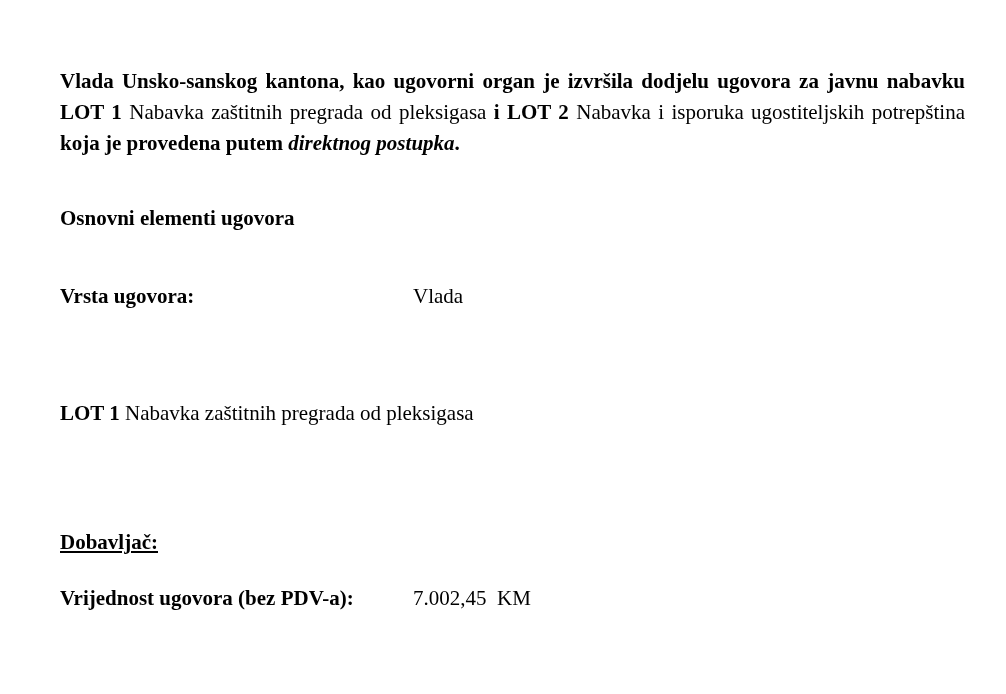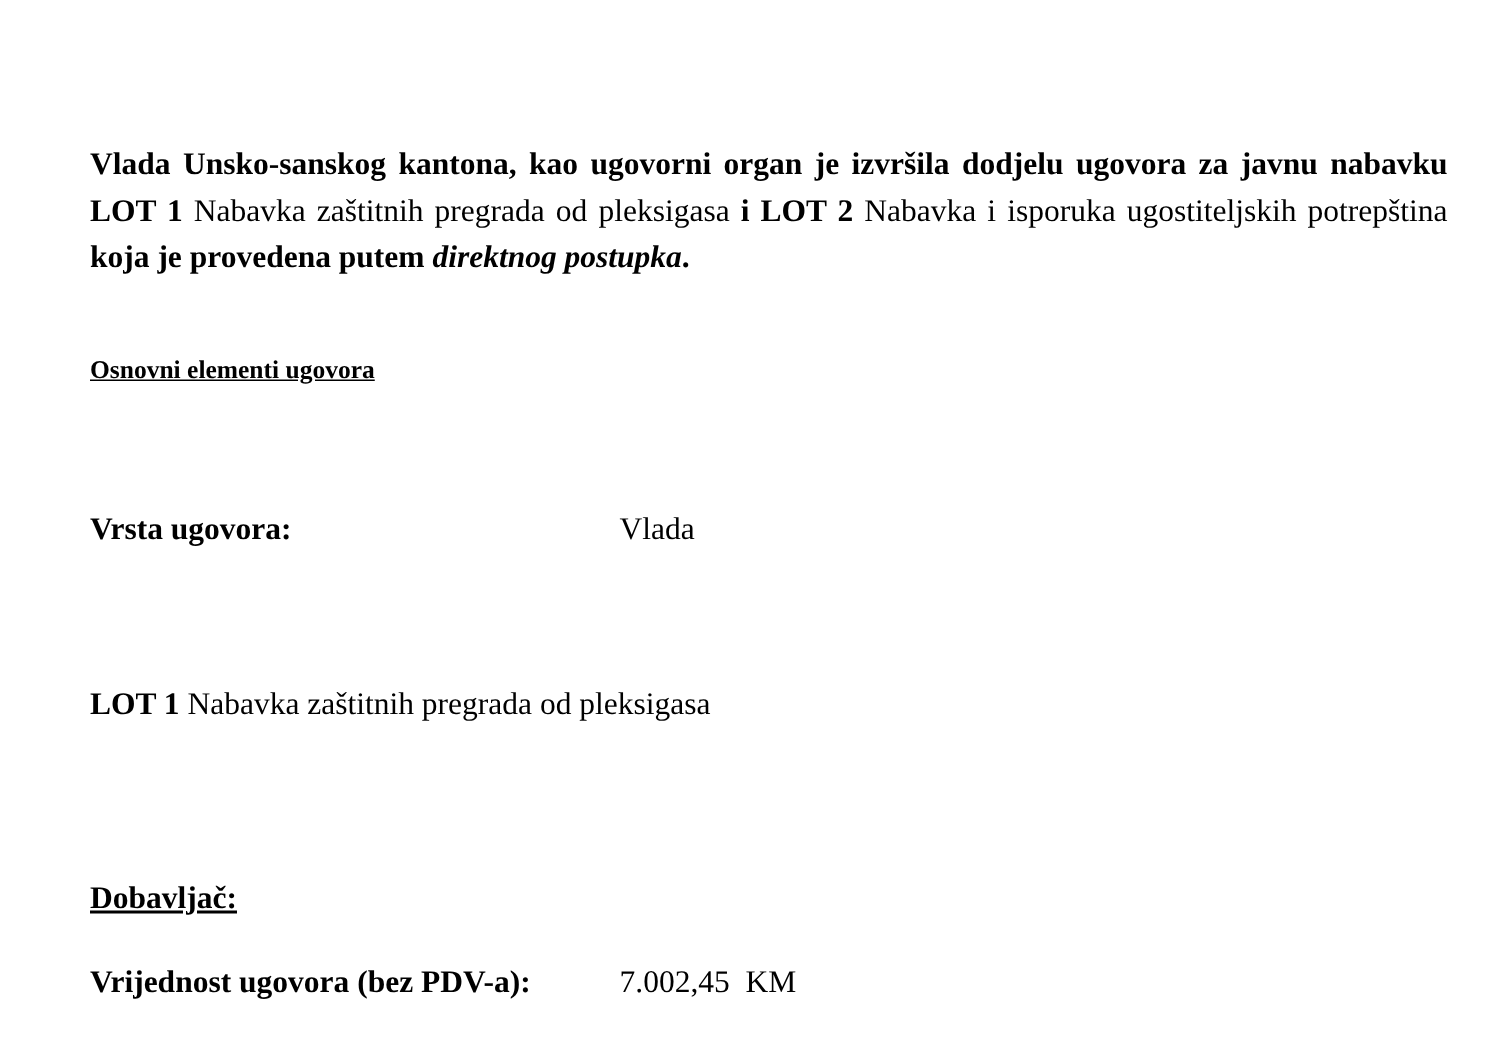--- a/index.html
+++ b/index.html
@@ -13,44 +13,43 @@
     color: #000000;
     font-family: "Liberation Serif", "DejaVu Serif", serif;
     font-size: 21px;
     line-height: 31px;
     overflow: hidden;
   }
   .page {
     box-sizing: border-box;
     width: 1006px;
     height: 694px;
-    padding: 94px 41px 0 60px;
+    padding: 66px 41px 0 60px;
   }
   .intro {
     margin: 0;
     text-align: justify;
   }
   .b  { font-weight: bold; }
   .r  { font-weight: normal; }
   .bi { font-weight: bold; font-style: italic; }
   .section-heading {
     margin: 44px 0 0 0;
     font-weight: bold;
-    font-size: 17px;
+    font-size: 21px;
     line-height: 31px;
-    text-decoration: underline;
   }
   .contract-table {
     margin: 0;
   }
   .row {
     display: flex;
     align-items: flex-start;
   }
-  .row-1 { margin-top: 75px; justify-content: space-between; }
+  .row-1 { margin-top: 47px; justify-content: space-between; }
   .row-2 { margin-top: 24px; }
   .row-3 { margin-top: 36px; text-decoration: underline; }
   .row-4 { margin-top: 25px; }
   .label {
     flex: 0 0 353px;
     width: 353px;
     font-weight: bold;
   }
   .value {
     flex: 1 1 auto;

